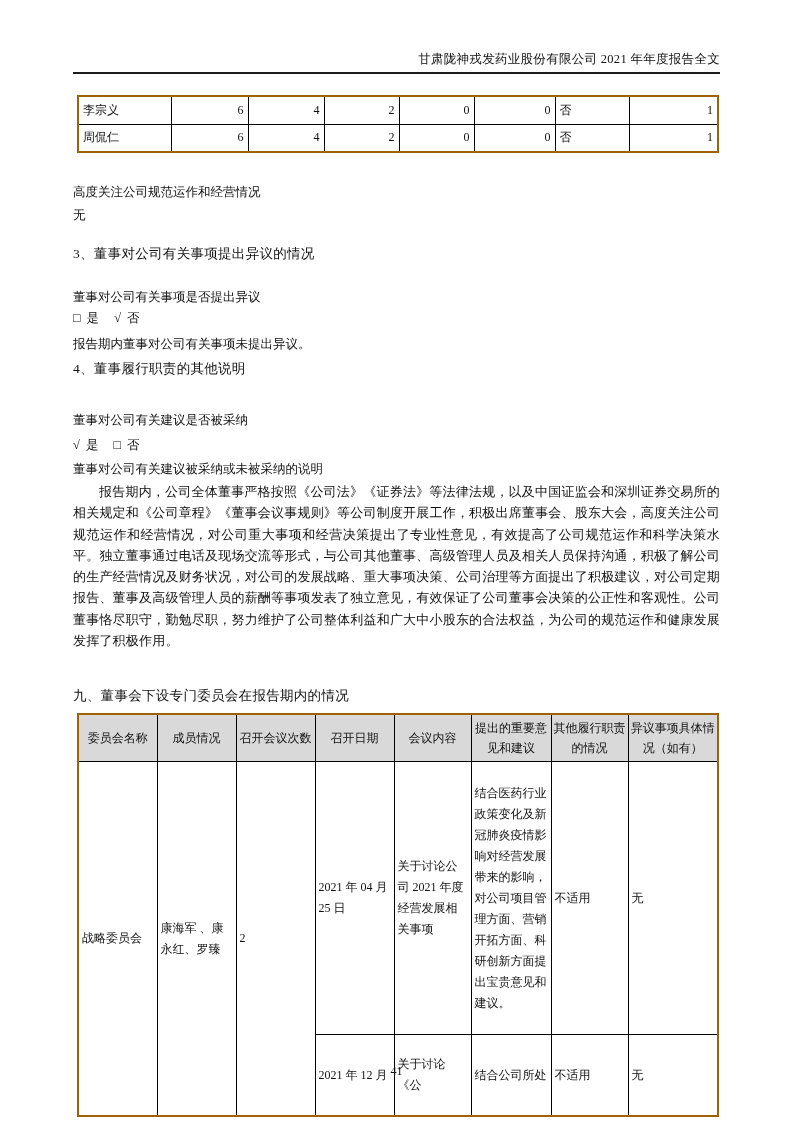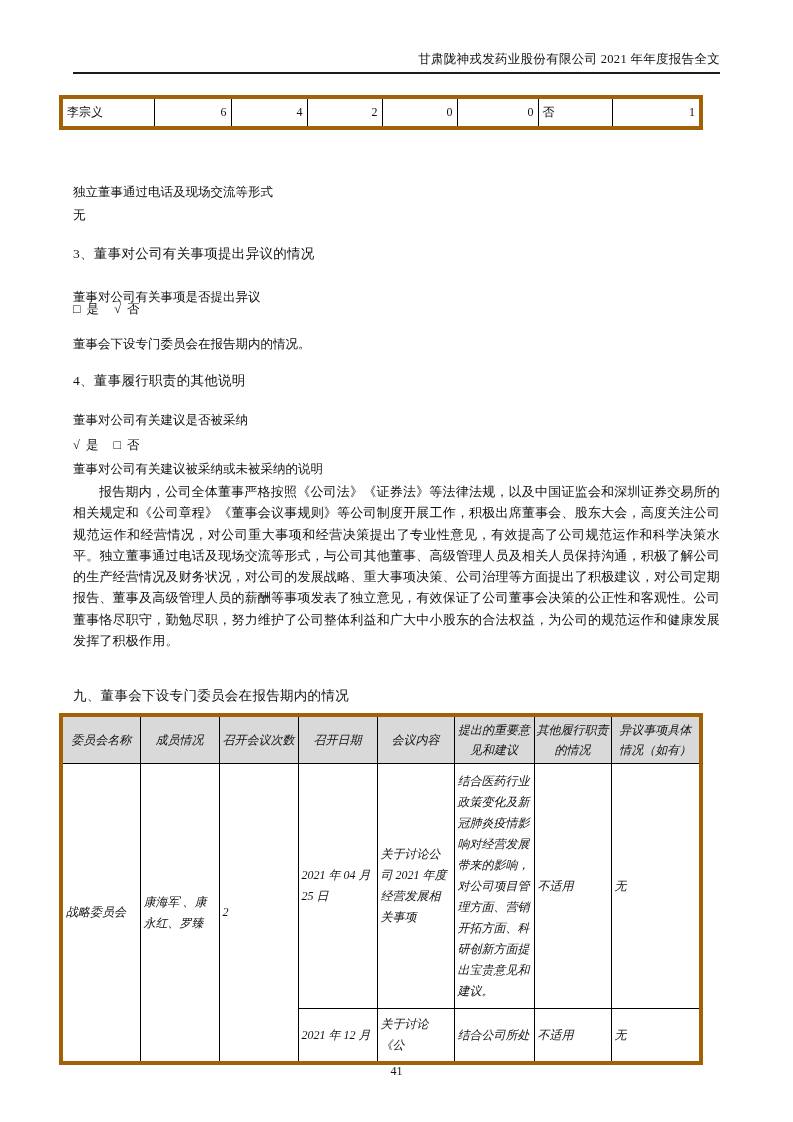--- a/index.html
+++ b/index.html
@@ -19,35 +19,35 @@
   .tline{font-size:12.5px;line-height:15px;}
   .heading{font-weight:normal;font-size:13.5px;line-height:17px;letter-spacing:.3px;}
   .optline .sym{display:inline-block;margin-right:6px;font-size:12.5px;}
   .optline .lbl{display:inline-block;margin-right:12px;font-size:12.5px;}
   .para{
     top:481px;font-size:13px;line-height:21.3px;text-align:justify;
     text-indent:2em;letter-spacing:.2px;word-break:break-all;
   }
   
   table{border-collapse:collapse;table-layout:fixed;}
-  .dtable{position:absolute;left:59px;width:640px;border:4px solid #a16207;}
+  .dtable{position:absolute;left:77px;width:640px;border:2px solid #a16207;}
   .dtable td,.dtable th{border:1px solid #000;font-weight:normal;font-size:12px;overflow:hidden;}
   
   .att-table{top:95px;}
   .att-table td{height:26.5px;padding:0 4px;vertical-align:middle;}
   .c-left{text-align:left;}
   .c-right{text-align:right;}
   
-  .com-table{top:713px;font-style:italic;}
+  .com-table{top:713px;}
   .com-table th{
     background:#d9d9d9;height:44px;vertical-align:middle;text-align:center;
     padding:1px 2px;line-height:20px;word-break:break-all;
   }
   .com-table td{
-    vertical-align:middle;text-align:left;padding:5px 3px;
+    vertical-align:middle;text-align:left;padding:19px 3px;
     line-height:21px;word-break:break-all;
   }
   .row-meeting-1 td{height:234px;}
   .row-meeting-2 td{height:23px;}
   .cell-count{text-align:right;}
   
   .page-num{top:1064px;text-align:center;font-size:12px;}
 </style>
 </head>
 <body>
@@ -72,35 +72,45 @@
       <tr>
         <td class="c-left">李宗义</td>
         <td class="c-right">6</td>
         <td class="c-right">4</td>
         <td class="c-right">2</td>
         <td class="c-right">0</td>
         <td class="c-right">0</td>
         <td class="c-left">否</td>
         <td class="c-right">1</td>
       </tr>
+      <tr>
+        <td class="c-left">周侃仁</td>
+        <td class="c-right">6</td>
+        <td class="c-right">4</td>
+        <td class="c-right">2</td>
+        <td class="c-right">0</td>
+        <td class="c-right">0</td>
+        <td class="c-left">否</td>
+        <td class="c-right">1</td>
+      </tr>
     </tbody>
   </table>
 
-  <div class="abs tline" style="top:185px">独立董事通过电话及现场交流等形式</div>
+  <div class="abs tline" style="top:185px">高度关注公司规范运作和经营情况</div>
   <div class="abs tline" style="top:208px">无</div>
 
   <div class="abs heading" style="top:245px">3、董事对公司有关事项提出异议的情况</div>
   <div class="abs tline" style="top:290px">董事对公司有关事项是否提出异议</div>
-  <div class="abs tline optline" style="top:302px">
+  <div class="abs tline optline" style="top:311px">
     <span class="sym">□</span><span class="lbl">是</span>
     <span class="sym">√</span><span class="lbl">否</span>
   </div>
-  <div class="abs tline" style="top:337px">董事会下设专门委员会在报告期内的情况。</div>
+  <div class="abs tline" style="top:337px">报告期内董事对公司有关事项未提出异议。</div>
 
-  <div class="abs heading" style="top:372px">4、董事履行职责的其他说明</div>
+  <div class="abs heading" style="top:360px">4、董事履行职责的其他说明</div>
   <div class="abs tline" style="top:413px">董事对公司有关建议是否被采纳</div>
   <div class="abs tline" style="top:462px">董事对公司有关建议被采纳或未被采纳的说明</div>
   <div class="abs tline optline" style="top:438px">
     <span class="sym">√</span><span class="lbl">是</span>
     <span class="sym">□</span><span class="lbl">否</span>
   </div>
   <div class="abs para">报告期内，公司全体董事严格按照《公司法》《证券法》等法律法规，以及中国证监会和深圳证券交易所的相关规定和《公司章程》《董事会议事规则》等公司制度开展工作，积极出席董事会、股东大会，高度关注公司规范运作和经营情况，对公司重大事项和经营决策提出了专业性意见，有效提高了公司规范运作和科学决策水平。独立董事通过电话及现场交流等形式，与公司其他董事、高级管理人员及相关人员保持沟通，积极了解公司的生产经营情况及财务状况，对公司的发展战略、重大事项决策、公司治理等方面提出了积极建议，对公司定期报告、董事及高级管理人员的薪酬等事项发表了独立意见，有效保证了公司董事会决策的公正性和客观性。公司董事恪尽职守，勤勉尽职，努力维护了公司整体利益和广大中小股东的合法权益，为公司的规范运作和健康发展发挥了积极作用。</div>
 
   <div class="abs heading" style="top:687px">九、董事会下设专门委员会在报告期内的情况</div>
 

